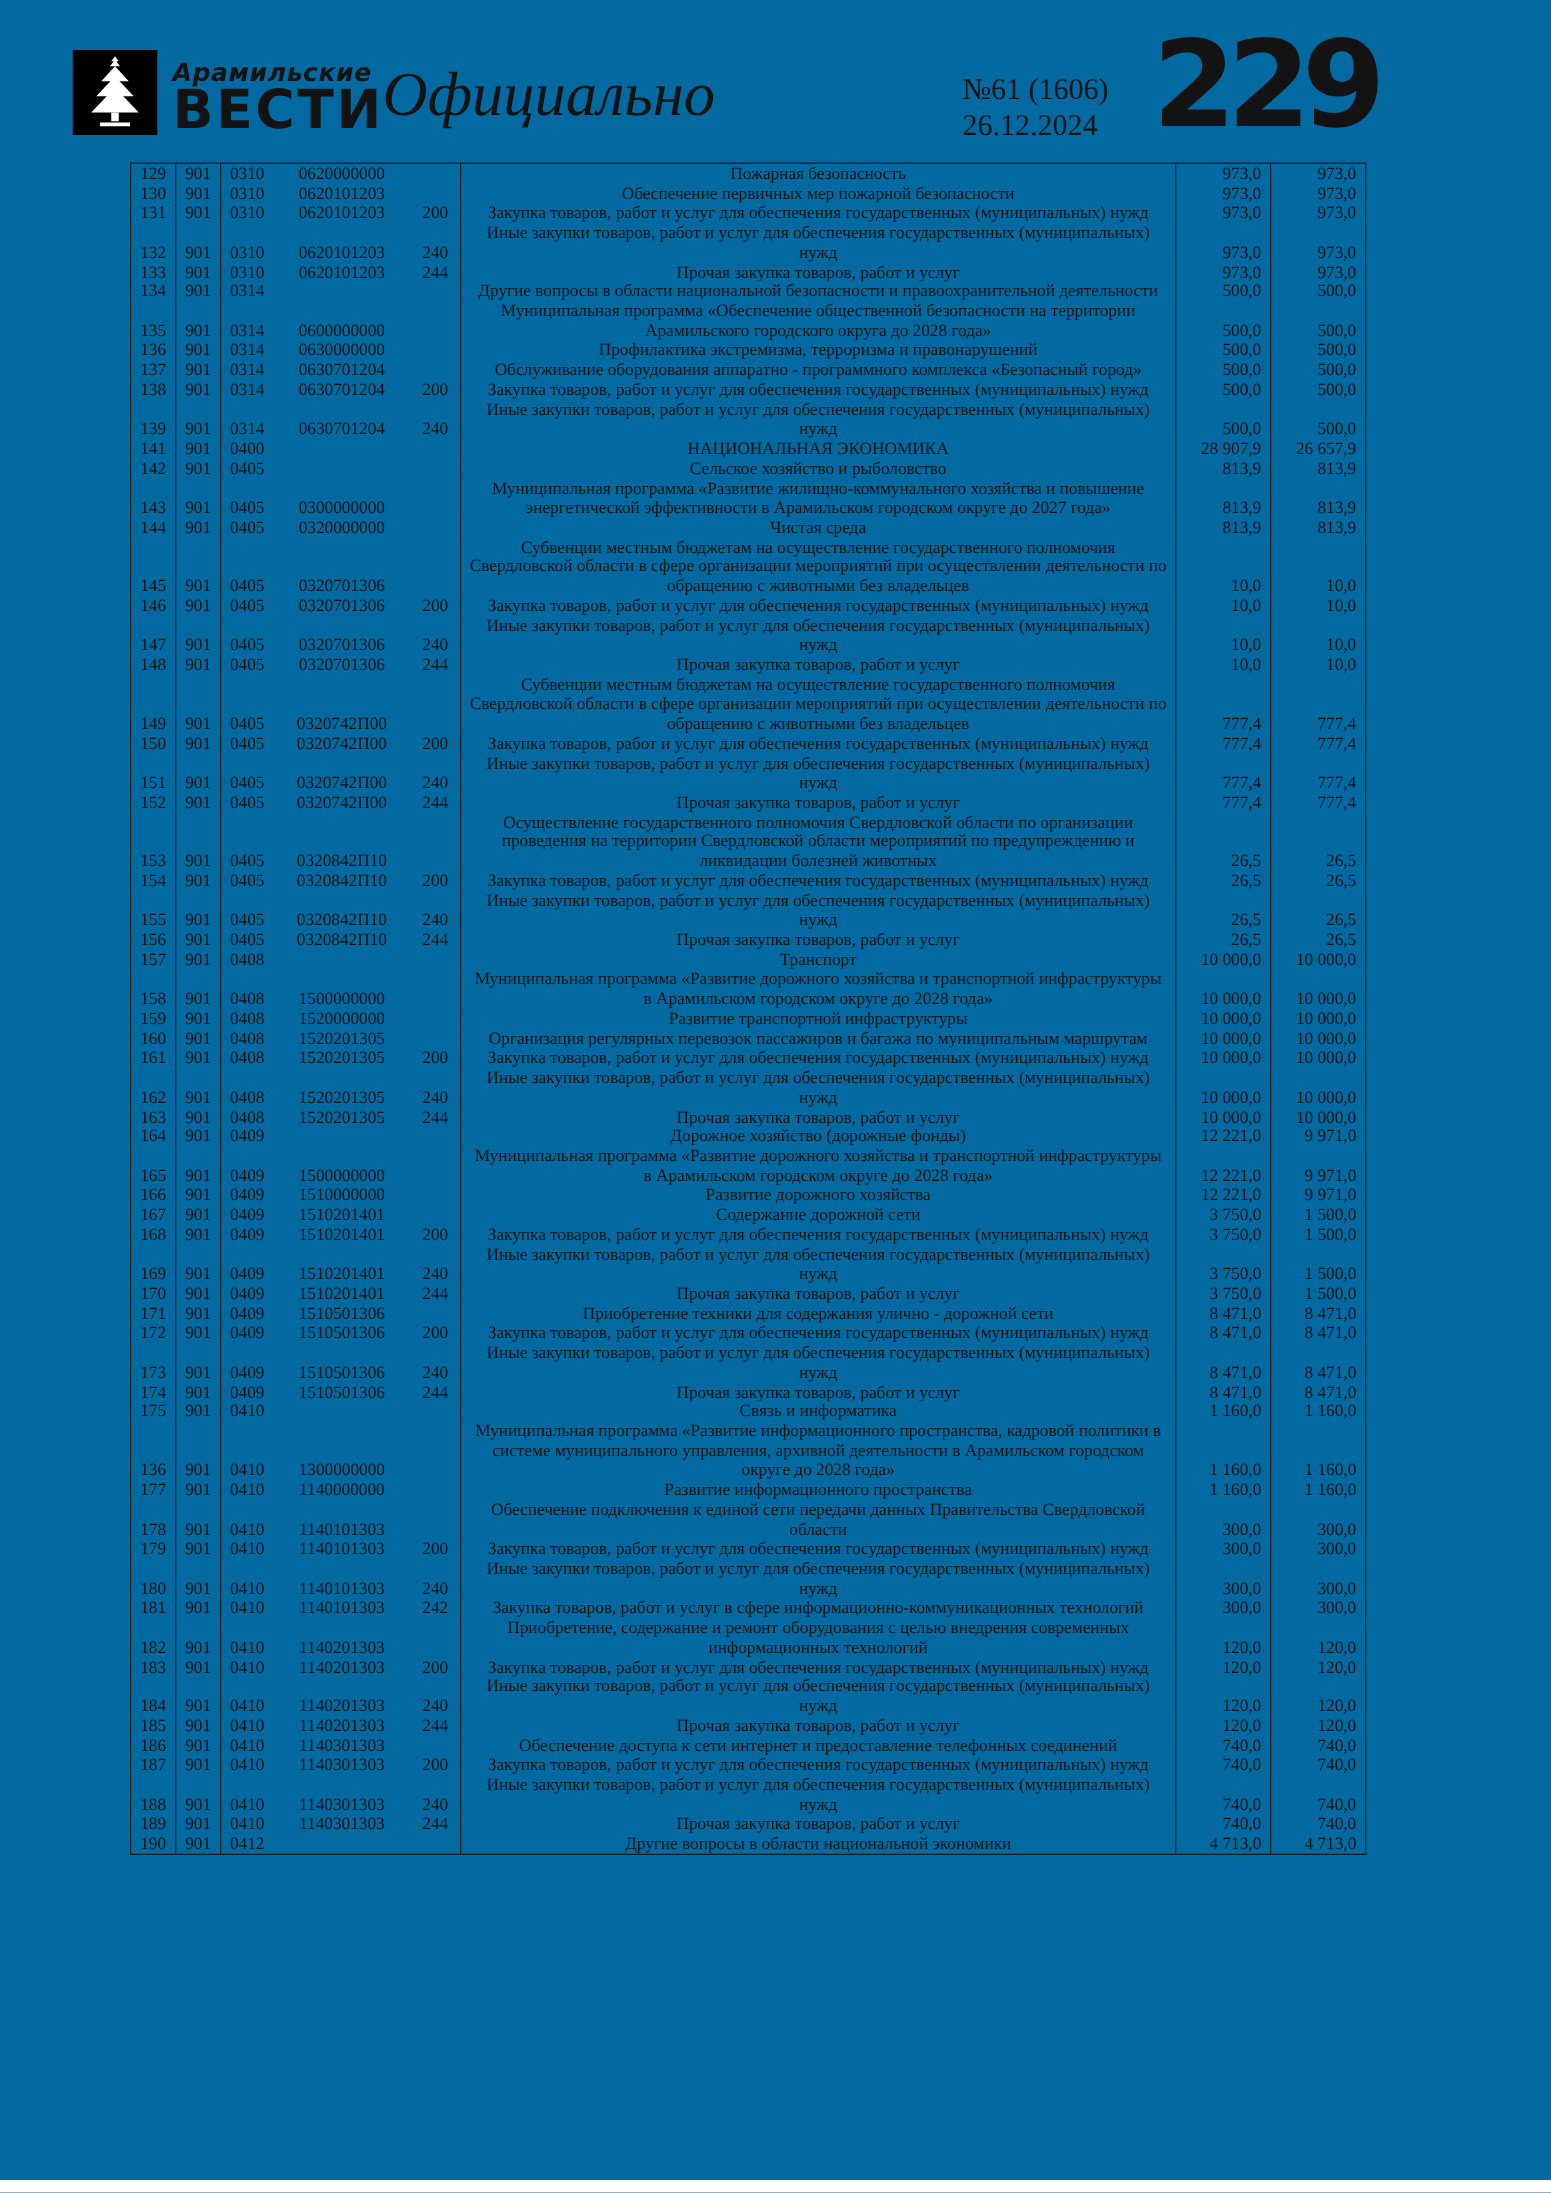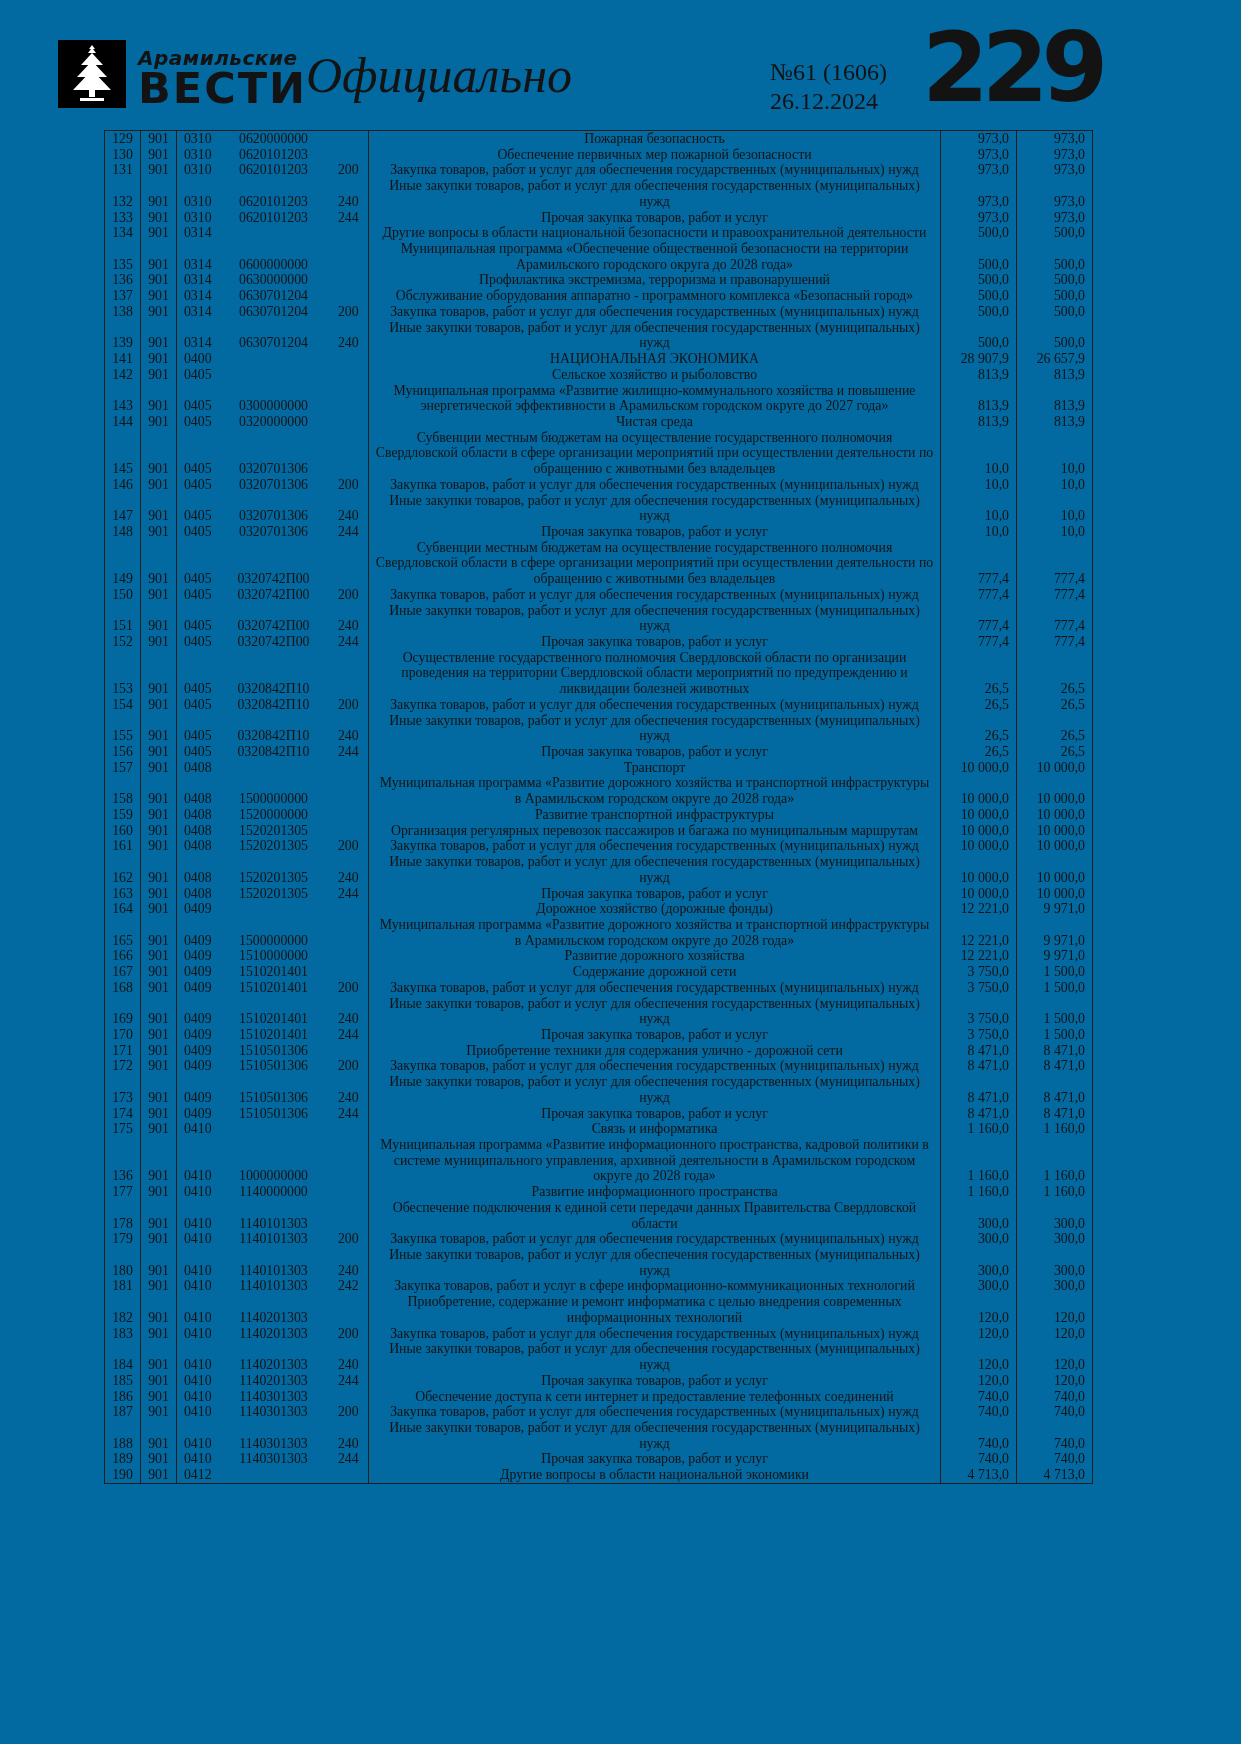--- a/index.html
+++ b/index.html
@@ -583,21 +583,21 @@
     <td class="c-vid"></td>
     <td class="c-name">Связь и информатика</td>
     <td class="c-a1">1 160,0</td>
     <td class="c-a2">1 160,0</td>
   </tr>
 
   <tr>
     <td class="c-n">136</td>
     <td class="c-adm">901</td>
     <td class="c-sec">0410</td>
-    <td class="c-prog">1000000000</td>
+    <td class="c-prog">1300000000</td>
     <td class="c-vid"></td>
     <td class="c-name">Муниципальная программа «Развитие информационного пространства, кадровой политики в системе муниципального управления, архивной деятельности в Арамильском городском округе до 2028 года»</td>
     <td class="c-a1">1 160,0</td>
     <td class="c-a2">1 160,0</td>
   </tr>
 
   <tr>
     <td class="c-n">177</td>
     <td class="c-adm">901</td>
     <td class="c-sec">0410</td>
@@ -651,21 +651,21 @@
     <td class="c-a1">300,0</td>
     <td class="c-a2">300,0</td>
   </tr>
 
   <tr>
     <td class="c-n">182</td>
     <td class="c-adm">901</td>
     <td class="c-sec">0410</td>
     <td class="c-prog">1140201303</td>
     <td class="c-vid"></td>
-    <td class="c-name">Приобретение, содержание и ремонт информатика с целью внедрения современных информационных технологий</td>
+    <td class="c-name">Приобретение, содержание и ремонт оборудования с целью внедрения современных информационных технологий</td>
     <td class="c-a1">120,0</td>
     <td class="c-a2">120,0</td>
   </tr>
 
   <tr>
     <td class="c-n">183</td>
     <td class="c-adm">901</td>
     <td class="c-sec">0410</td>
     <td class="c-prog">1140201303</td>
     <td class="c-vid">200</td>

